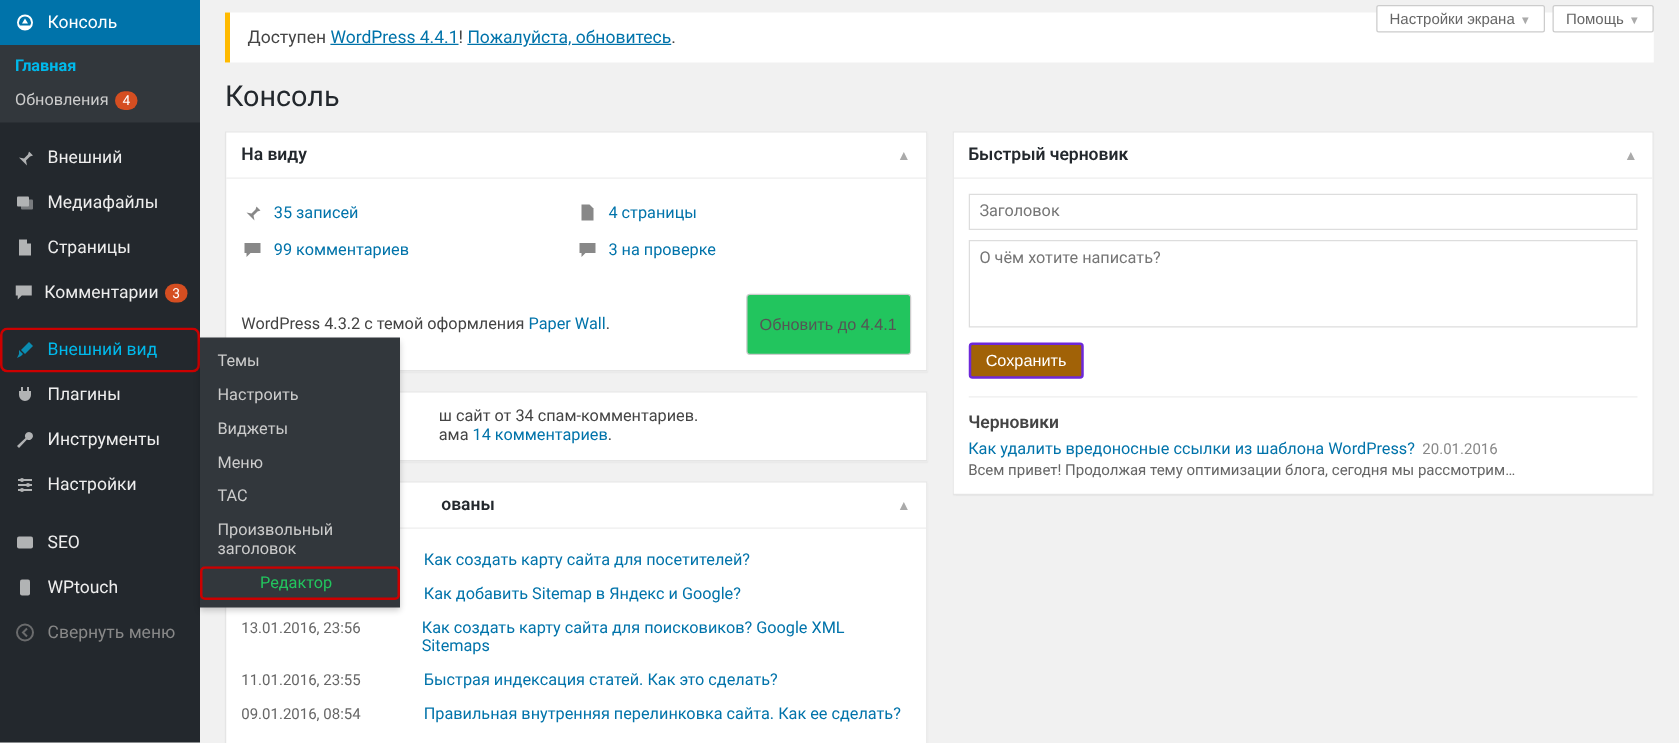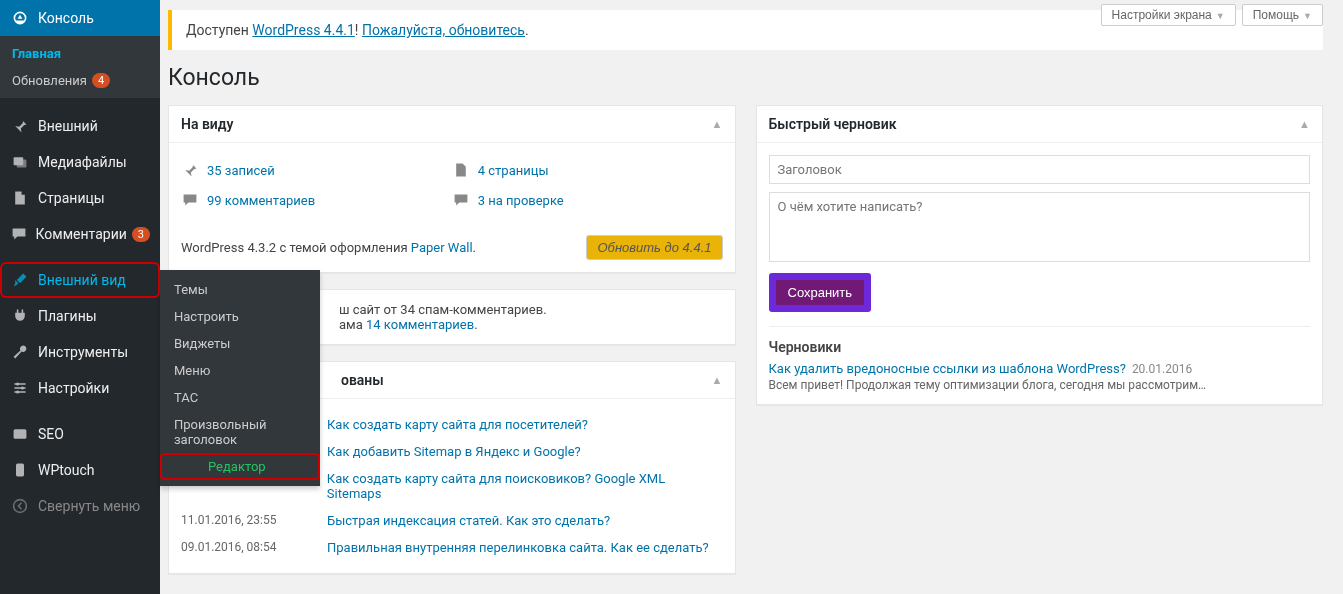--- a/index.html
+++ b/index.html
@@ -20,21 +20,21 @@
 .submenu-block { background: #32373c; padding: 4px 0; }
 .submenu-block .side-item.sub { color: #00b9eb; font-weight: bold; }
 .submenu-block .side-item.sub.normal { color: #ccc; font-weight: normal; }
 
 
 #flyout { position: absolute; left: 160px; top: 270px; width: 160px; background: #32373c; box-shadow: 0 3px 5px rgba(0,0,0,.2); padding: 6px 0; z-index: 50; }
 .fly-item { padding: 6px 14px; color: #ccc; font-size: 13px; cursor: pointer; }
 .fly-item.highlight-red { box-shadow: inset 0 0 0 2px #c00; border-radius: 4px; color: #22c55e; padding-left: 48px; }
 
 
-#main { position: absolute; left: 148px; top: 0; right: 0; height: 422px; padding: 0 20px 20px 20px; }
+#main { position: absolute; left: 160px; top: 0; right: 0; height: 422px; padding: 0 20px 20px 20px; }
 #topbtns { position: absolute; right: 20px; top: 4px; display: flex; gap: 6px; }
 .screen-btn { background: #fff; border: 1px solid #ccc; color: #666; padding: 3px 10px; font-size: 12px; cursor: pointer; border-radius: 2px; }
 .screen-btn .tri { font-size: 9px; margin-left: 4px; color: #aaa; }
 
 .update-nag { margin: 10px 0 14px 0; background: #fff; border-left: 4px solid #ffba00; padding: 12px 14px; font-size: 14px; }
 .update-nag a { text-decoration: underline; }
 
 h1.page-title { font-size: 23px; font-weight: 400; color: #23282d; margin: 6px 0 14px 0; }
 
 .cols { display: flex; gap: 20px; }
@@ -44,29 +44,29 @@
 .postbox-header { border-bottom: 1px solid #eee; padding: 10px 12px; display: flex; justify-content: space-between; align-items: center; }
 .postbox-header h2 { font-size: 14px; font-weight: 600; color: #23282d; }
 .toggle-arrow { color: #aaa; font-size: 11px; cursor: pointer; }
 .postbox-body { padding: 12px; font-size: 13px; }
 
 .glance-grid { display: flex; flex-wrap: wrap; }
 .glance-cell { width: 50%; padding: 6px 0; display: flex; align-items: center; gap: 8px; }
 .glance-cell .gic { width: 18px; height: 18px; color: #888; display: flex; align-items: center; justify-content: center; }
 .glance-cell a { color: #0073aa; }
 .glance-version { margin-top: 10px; padding-top: 10px; display: flex; justify-content: space-between; align-items: center; }
-.btn-secondary { background: #eab308; border: 1px solid #ccc; color: #555; padding: 4px 10px; border-radius: 3px; cursor: pointer; font-size: 13px; font-style: italic; }
+.btn-secondary { background: #22c55e; border: 1px solid #ccc; color: #555; padding: 16px 10px; border-radius: 3px; cursor: pointer; font-size: 13px; }
 
 .activity-row { display: flex; gap: 16px; padding: 6px 0; align-items: flex-start; }
 .activity-row .date { width: 130px; color: #666; font-size: 12px; }
 .activity-row a { color: #0073aa; }
 
 .qd-input { width: 100%; border: 1px solid #ddd; padding: 6px 8px; font-size: 13px; margin-bottom: 8px; font-family: inherit; }
 .qd-textarea { width: 100%; height: 70px; border: 1px solid #ddd; padding: 6px 8px; font-size: 13px; margin-bottom: 8px; resize: none; font-family: inherit; }
-.btn-primary { background: #701a75; border: 7px solid #6d28d9; color: #fff; padding: 5px 12px; border-radius: 3px; cursor: pointer; font-size: 13px; }
+.btn-primary { background: #a16207; border: 2px solid #6d28d9; color: #fff; padding: 5px 12px; border-radius: 3px; cursor: pointer; font-size: 13px; }
 
 .drafts-sec { margin-top: 14px; padding-top: 12px; border-top: 1px solid #eee; }
 .drafts-sec h3 { font-size: 14px; font-weight: 600; margin-bottom: 6px; }
 .draft-item a { color: #0073aa; }
 .draft-item .dd { color: #888; font-size: 12px; margin-left: 6px; }
 .draft-item .excerpt { color: #666; font-size: 12px; margin-top: 2px; display: block; }
 
 svg { width: 16px; height: 16px; }
 </style>
 </head>

